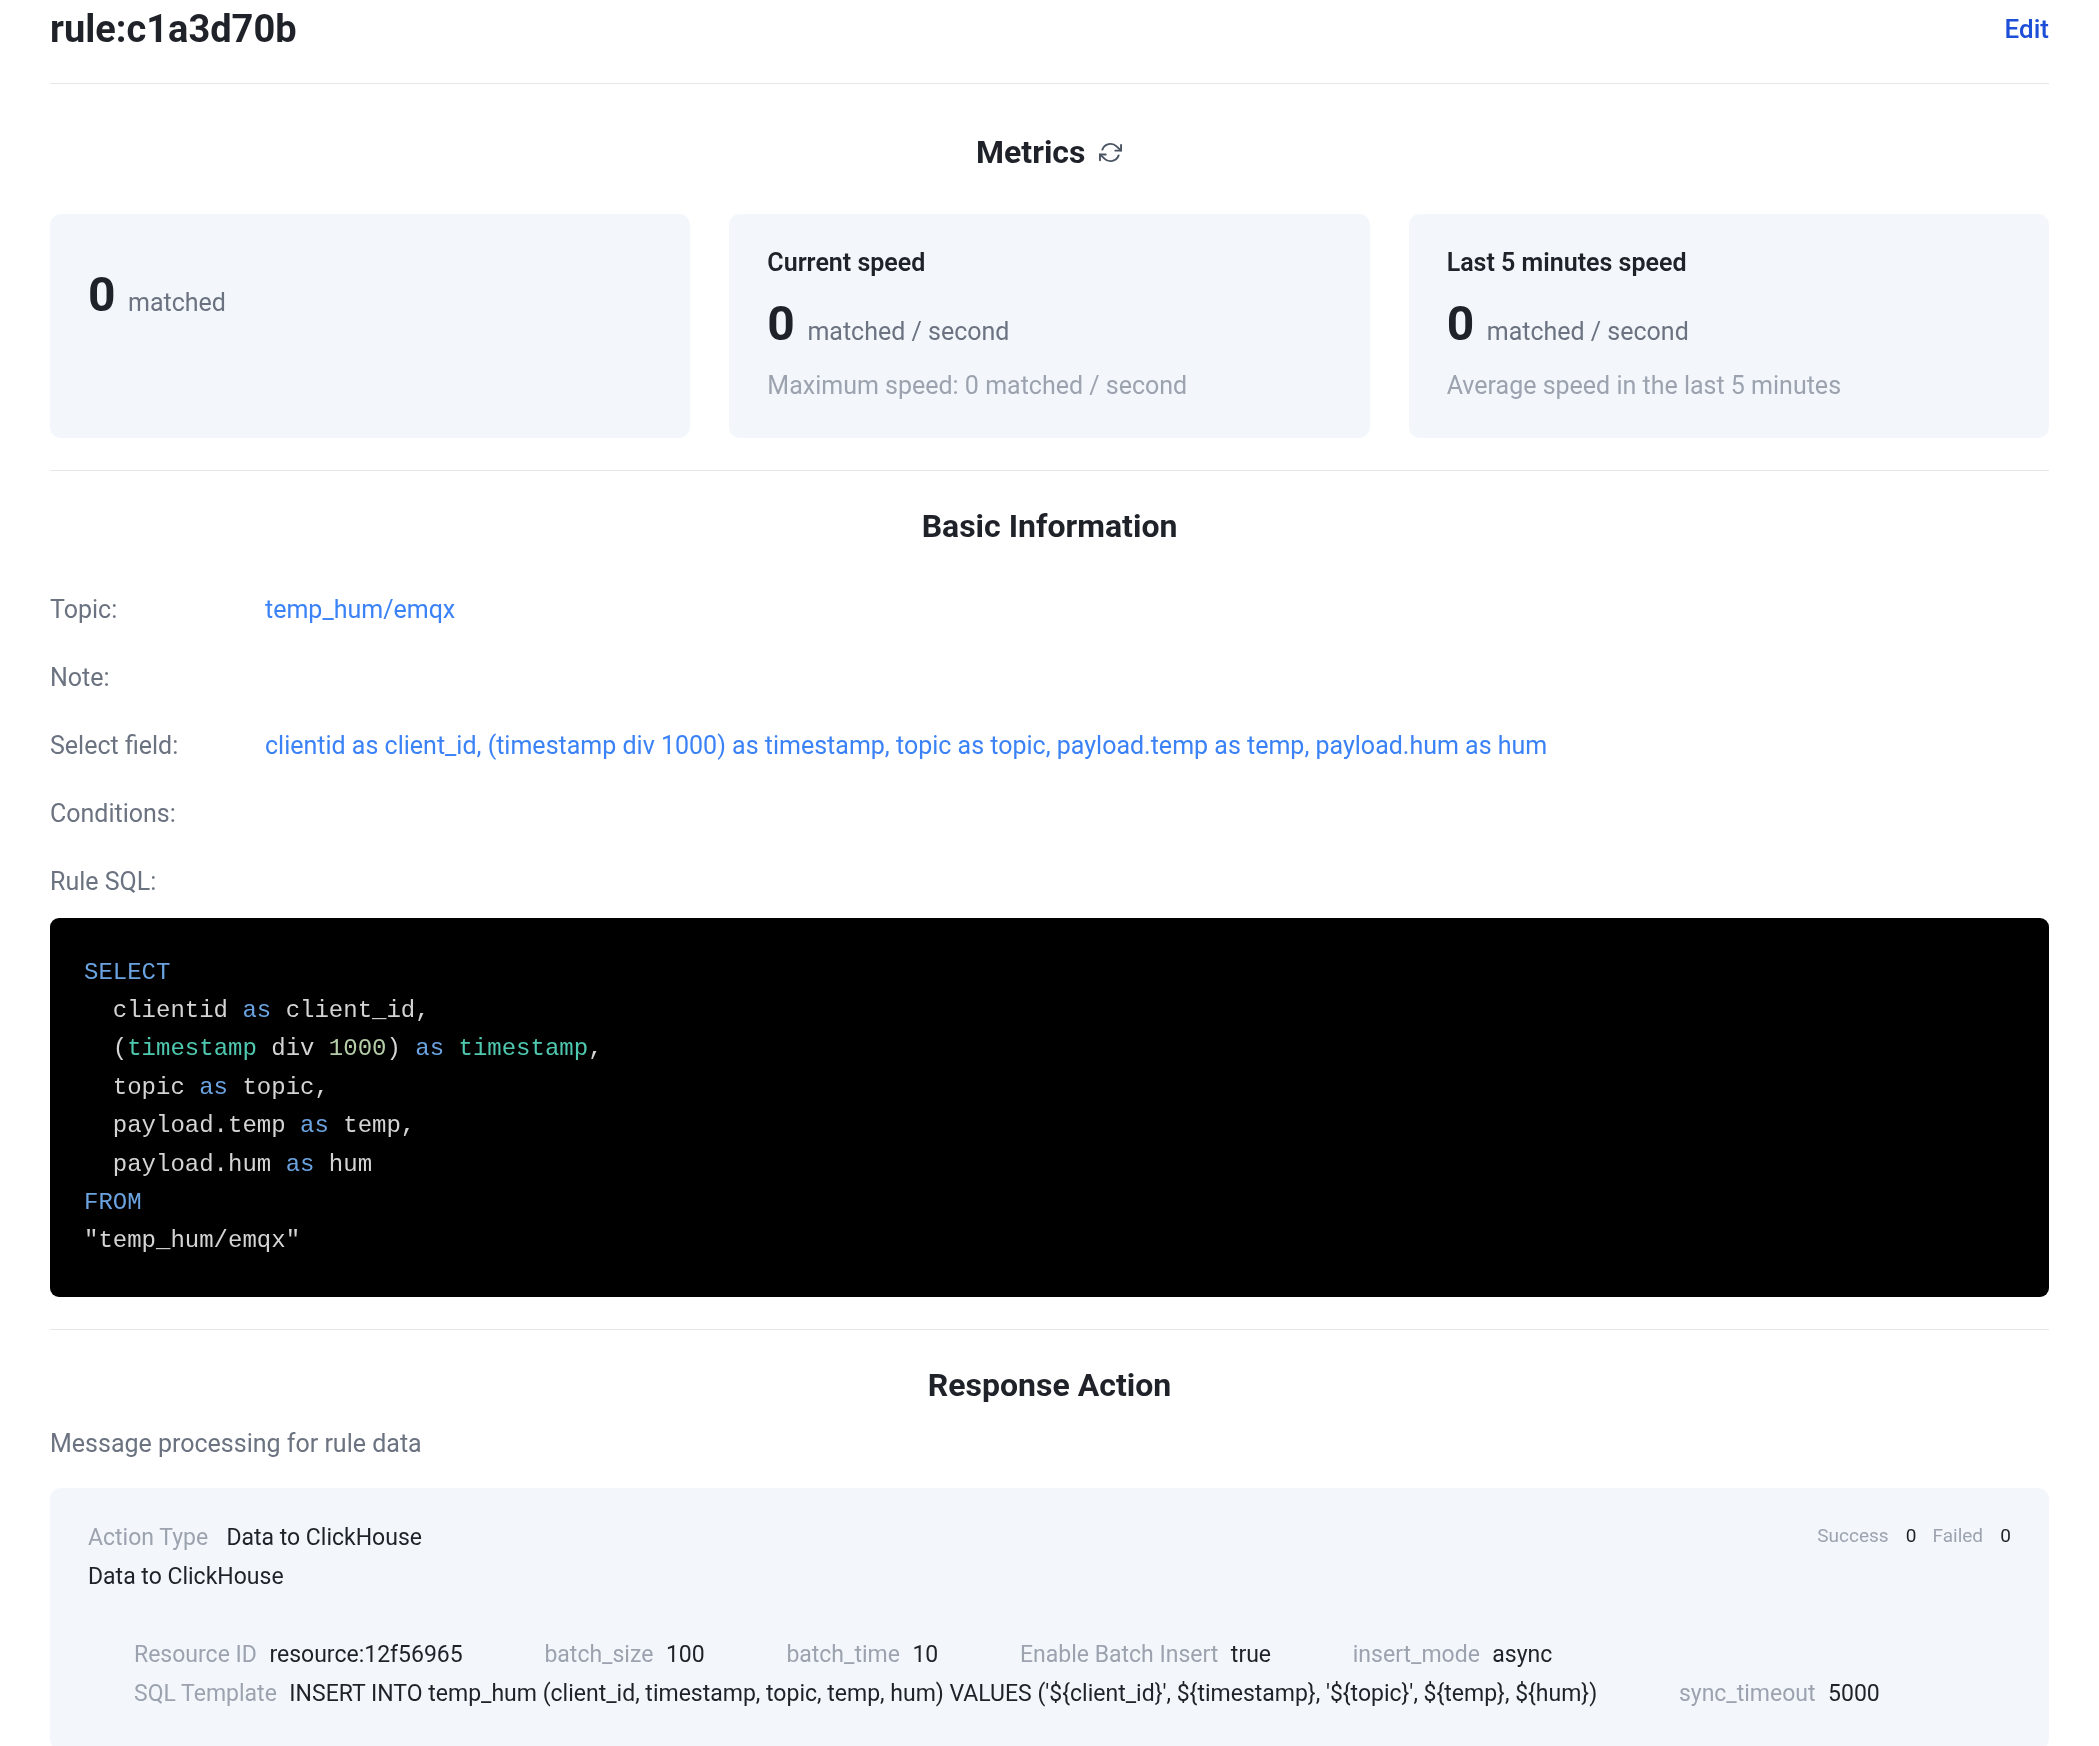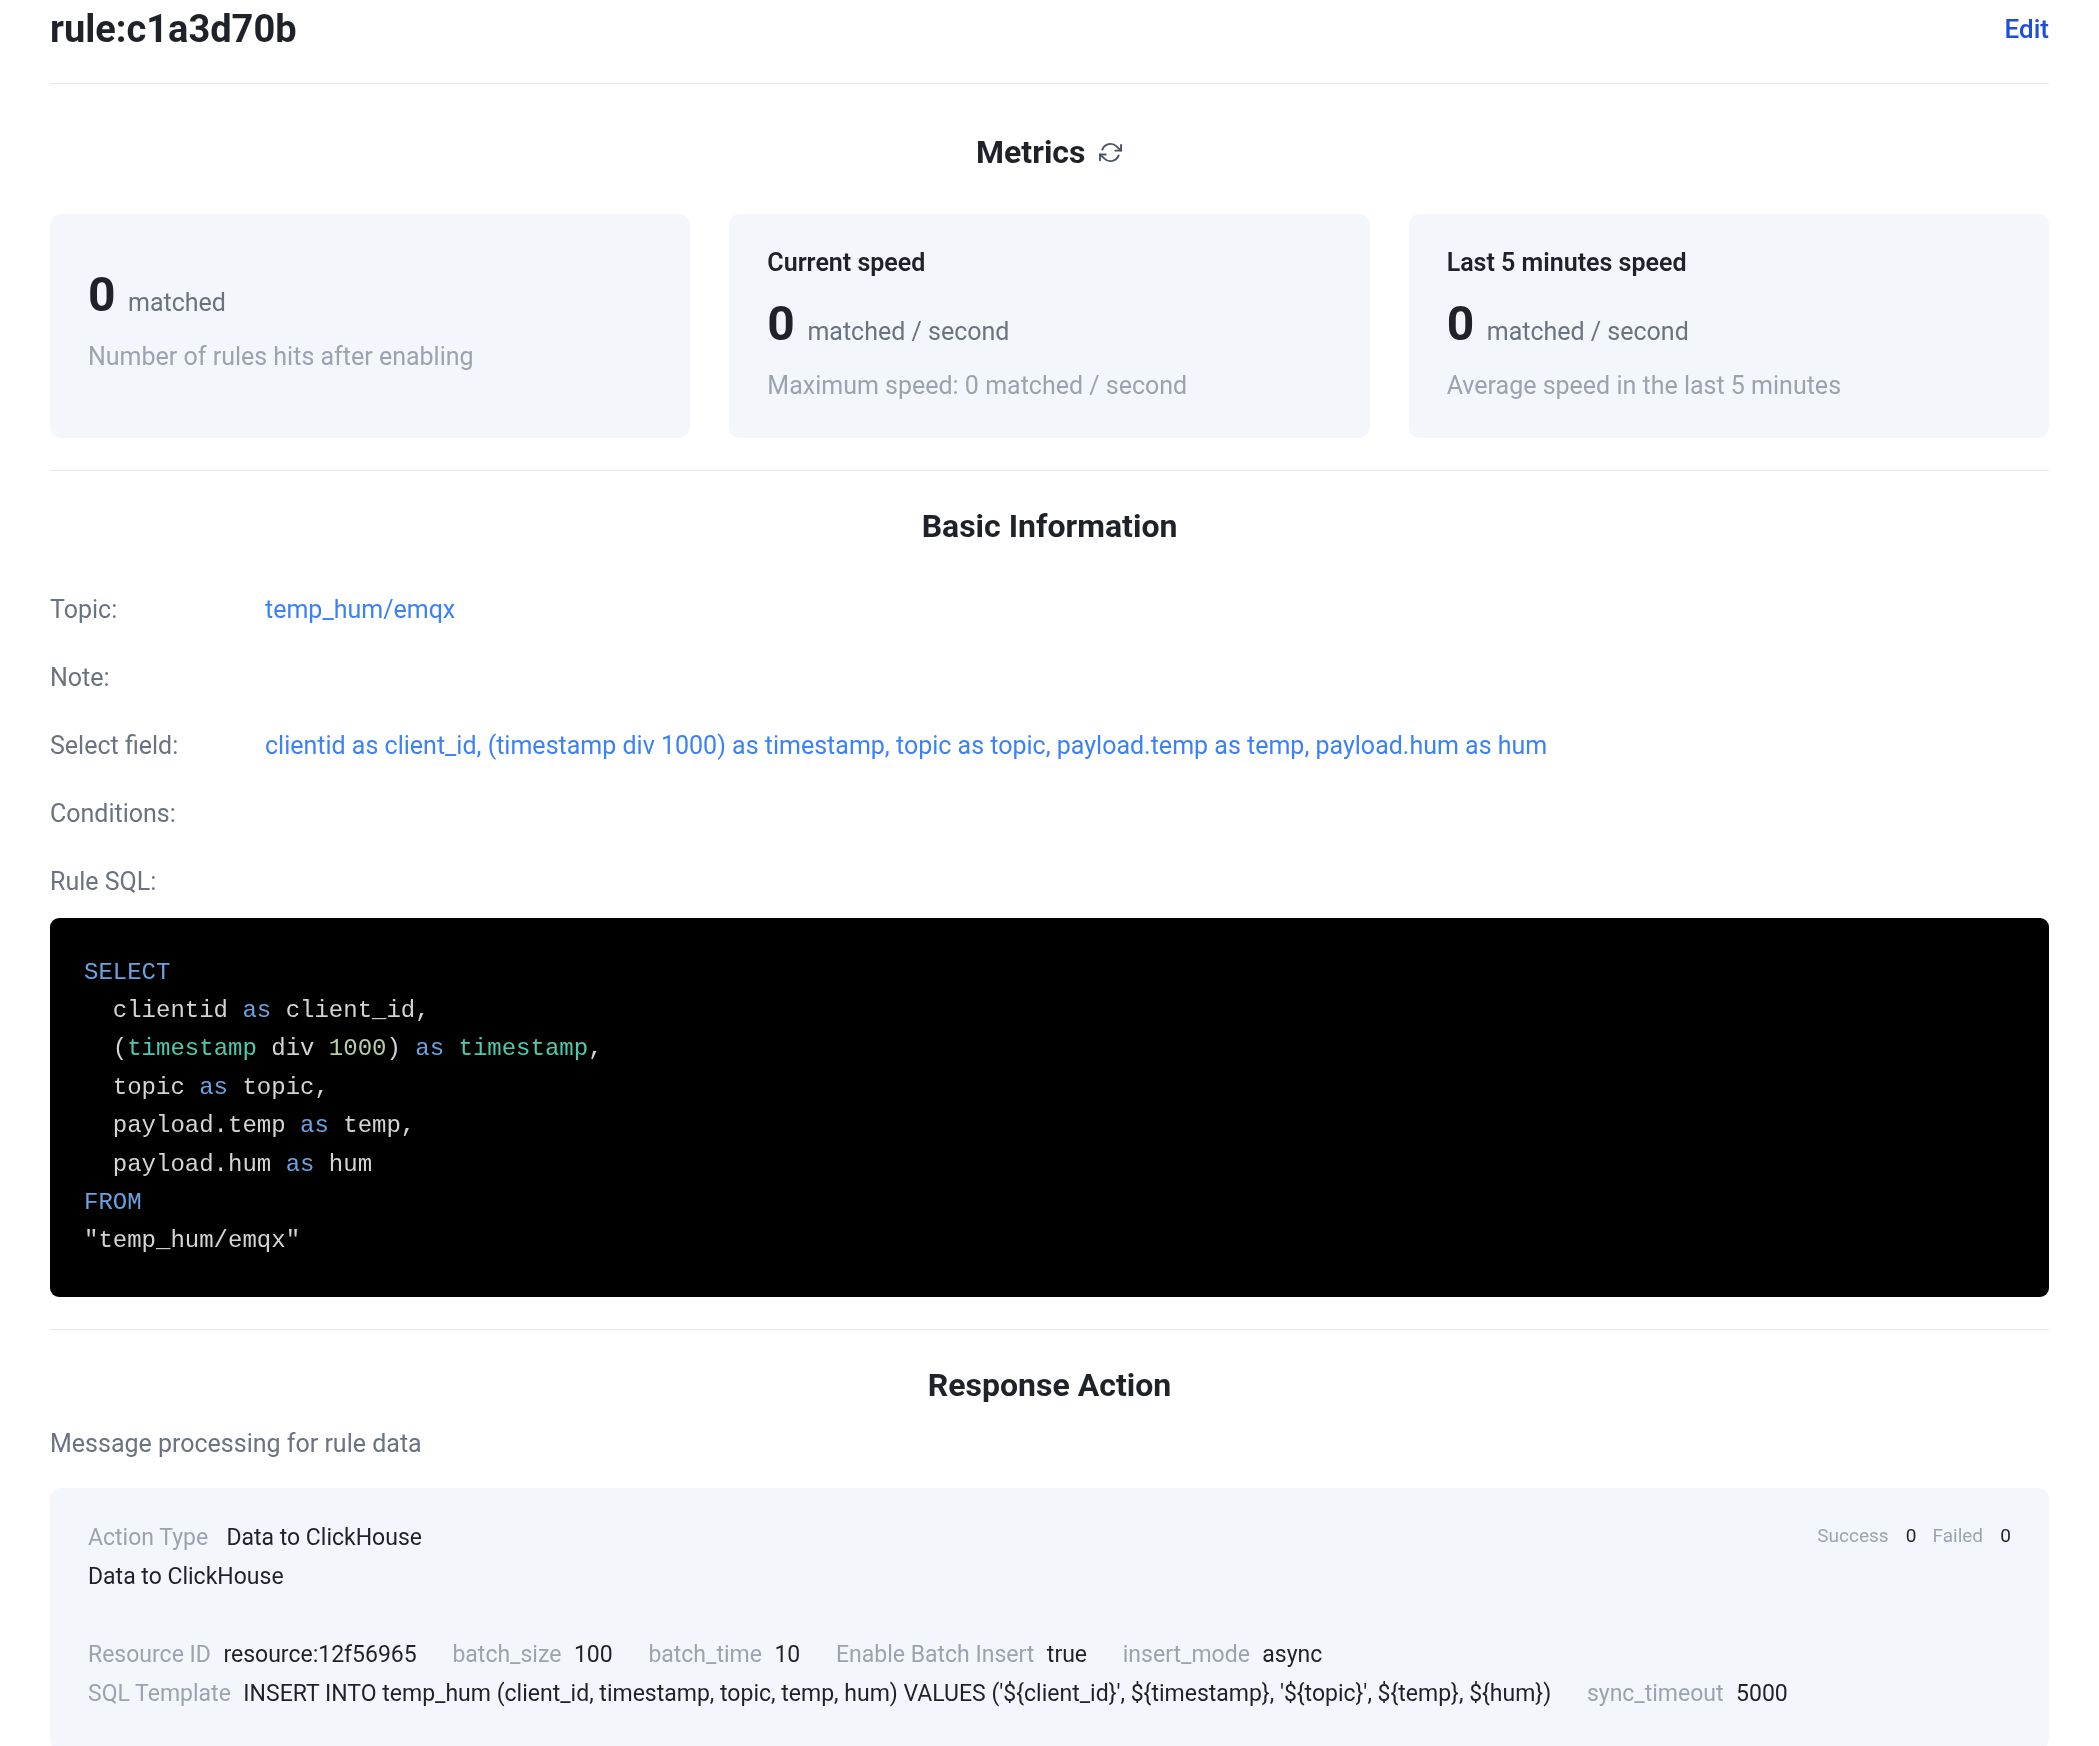--- a/index.html
+++ b/index.html
@@ -172,21 +172,21 @@
     font-size: 19px;
   }
   .action-right .stat-label { color: #9ca3af; margin-right: 12.5px; }
   .action-right .stat-val { color: #1f2329; }
 
   .params-wrap {
     margin-top: 45px;
     font-size: 23px;
     line-height: 1.7;
   }
-  .param { display: inline; margin-right: 30px; white-space: nowrap;}
+  .param { display: inline; margin-right: 30px; white-space: nowrap; margin-left: 46px;}
   .param + .param::before { content: ""; }
   .param .kv-label { color: #9ca3af; margin-right: 12.5px; }
   .param .kv-val { color: #1f2329; }
 
 </style>
 </head>
 <body>
 
 <div class="page">
 
@@ -209,21 +209,20 @@
         </svg>
       </span>
     </h2>
 
     <div class="cards">
       <div class="card">
         <div class="card-value-row">
           <span class="card-value">0</span>
           <span class="card-unit">matched</span>
         </div>
-        <div class="card-sub">Number of rules hits after enabling</div>
       </div>
       <div class="card">
         <div class="card-title">Current speed</div>
         <div class="card-value-row">
           <span class="card-value">0</span>
           <span class="card-unit">matched / second</span>
         </div>
         <div class="card-sub">Maximum speed: 0 matched / second</div>
       </div>
       <div class="card">

